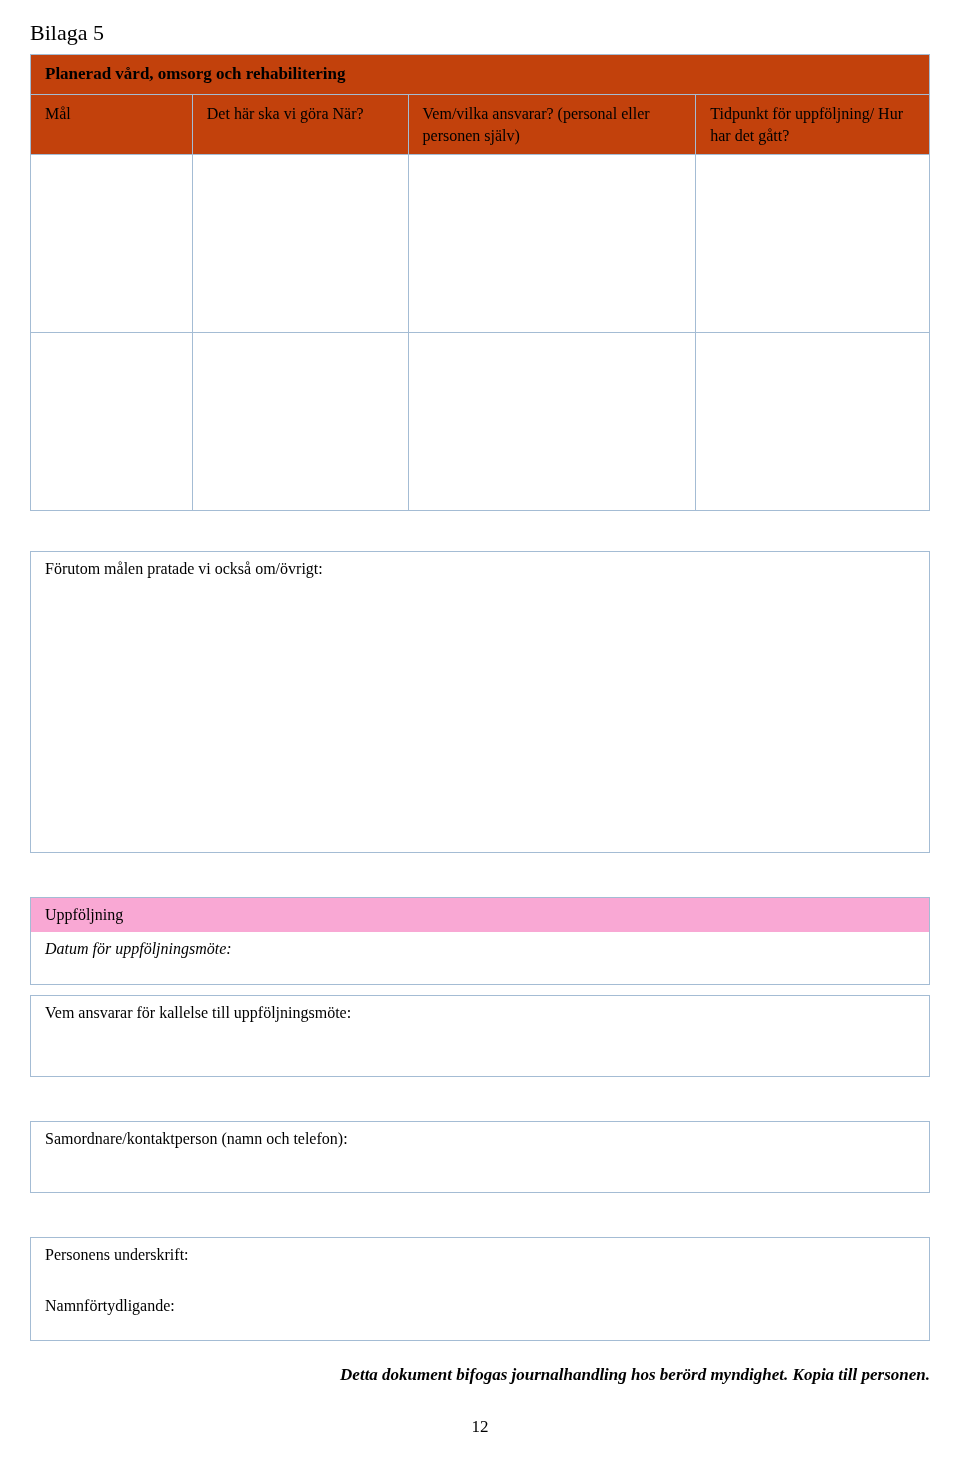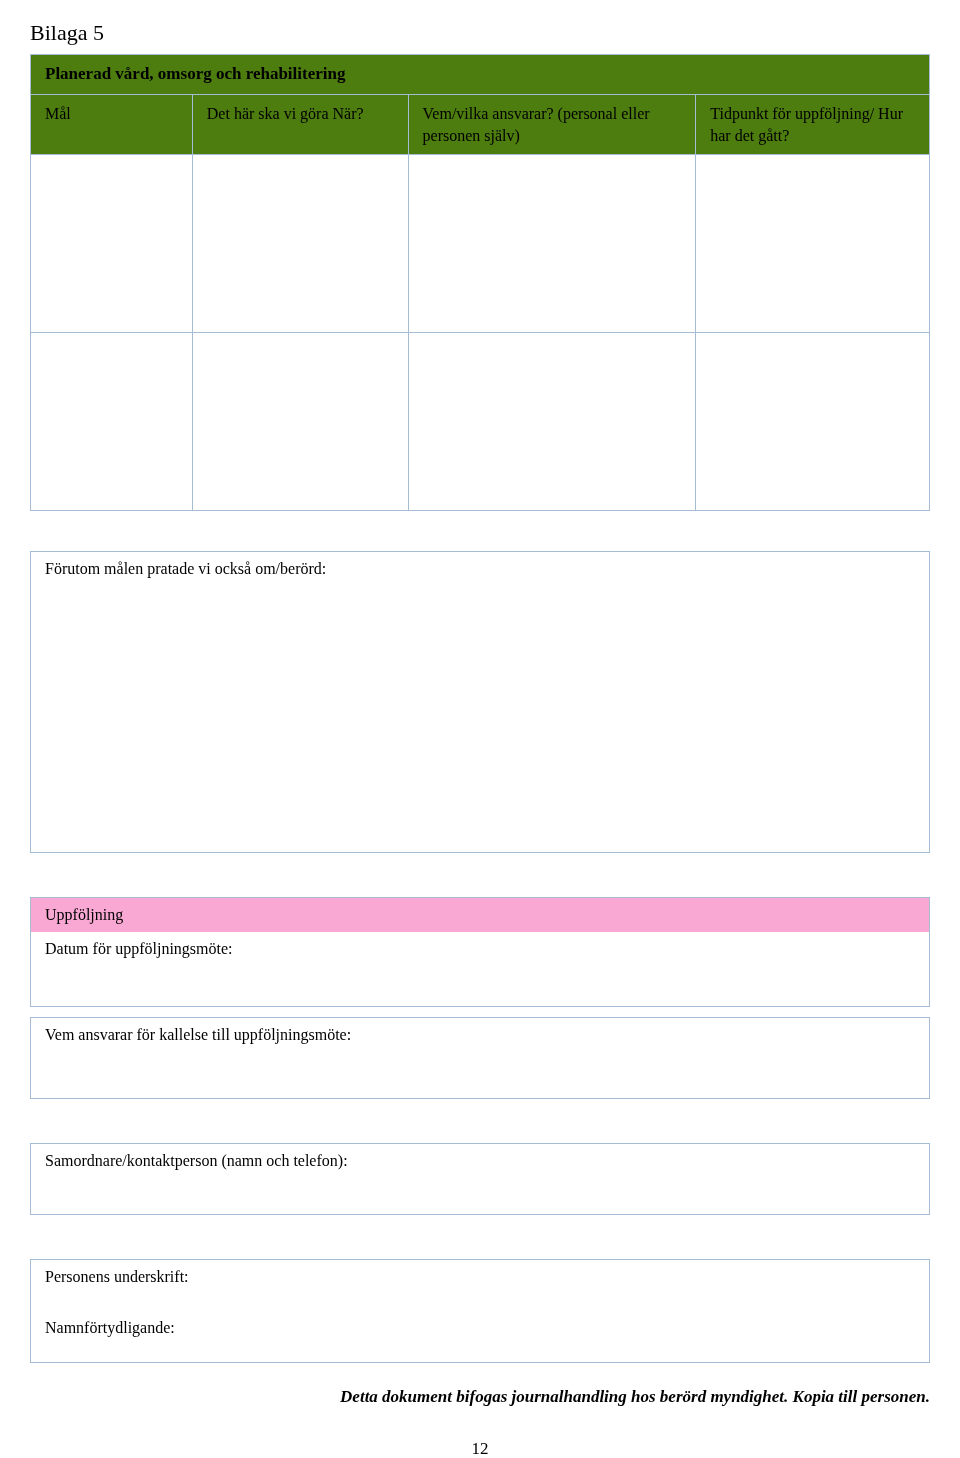--- a/index.html
+++ b/index.html
@@ -21,21 +21,21 @@
       border-collapse: collapse;
       width: 100%;
       table-layout: fixed;
     }
     .plan-table th, .plan-table td {
       border: 1px solid #a4bcd4;
       vertical-align: top;
       text-align: left;
     }
     .plan-table th {
-      background: #4d7c0f;
+      background: #c2410c;
       font-weight: normal;
       font-size: 16px;
       padding: 8px 14px;
       line-height: 1.35;
       height: 54px;
     }
     .plan-table .title-row th {
       font-weight: bold;
       font-size: 17px;
       padding: 8px 14px;
@@ -57,21 +57,22 @@
     }
     .notes-box {
       height: 302px;
     }
     .followup-header {
       background: #f9a8d4;
       border-bottom: none;
     }
     .date-box {
       border-top: none;
-      height: 75px;
+      height: 53px;
+      font-style: italic;
     }
     .responsible-box {
       height: 82px;
     }
     .coordinator-box {
       height: 72px;
     }
     .signature-box {
       height: 52px;
       border-bottom: none;
@@ -129,21 +130,21 @@
       <td class="empty-row"></td>
       <td class="empty-row"></td>
       <td class="empty-row"></td>
     </tr>
   </tbody>
 </table>
 
 <div class="spacer-md"></div>
 
 <div class="field-box notes-box">
-  <span>Förutom målen pratade vi också om/berörd:</span>
+  <span>Förutom målen pratade vi också om/övrigt:</span>
 </div>
 
 <div class="spacer-lg"></div>
 
 <div class="field-box followup-header">Uppföljning</div>
 <div class="field-box date-box">
   <span>Datum för uppföljningsmöte:</span>
 </div>
 <div style="height:10px"></div>
 <div class="field-box responsible-box">

